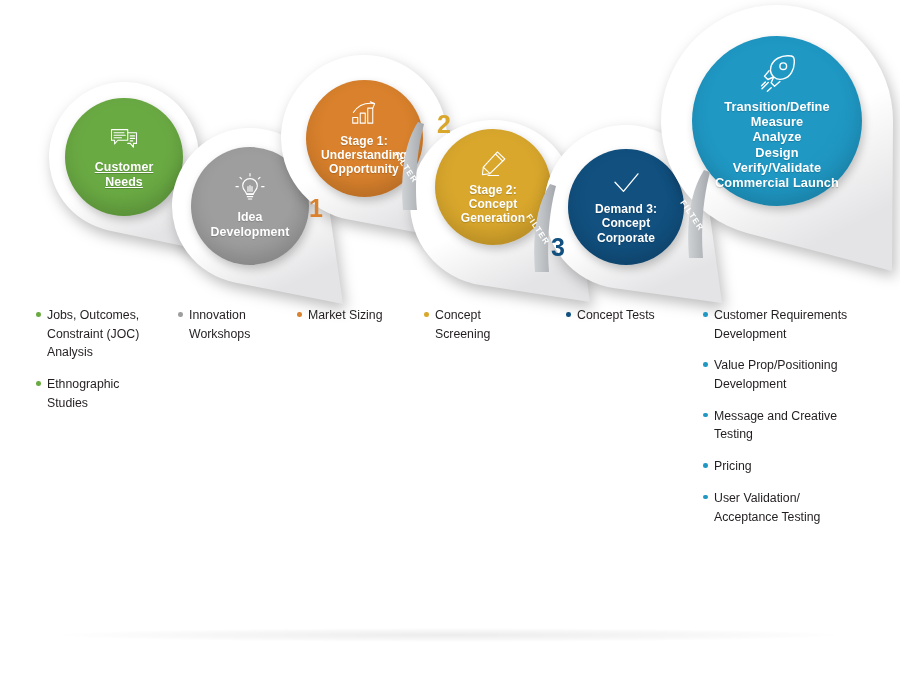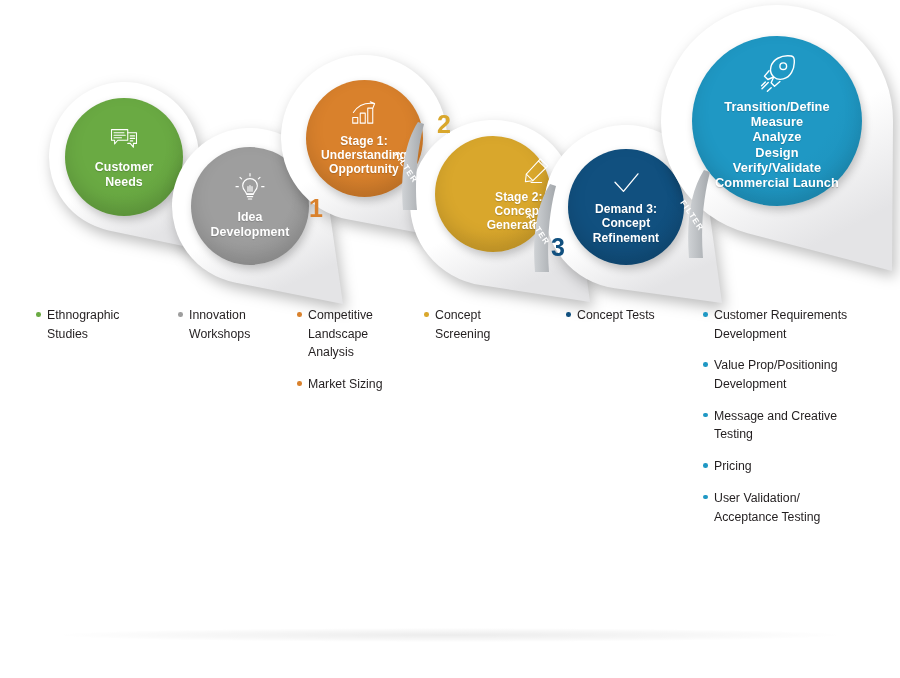--- a/index.html
+++ b/index.html
@@ -77,21 +77,21 @@
         </svg>
         <div class="disc" style="width: 118px; height: 118px; left: 37px; top: 16px; background: radial-gradient(circle at 35% 28%, rgb(106, 170, 67) 0%, rgb(106, 170, 67) 55%, rgba(0, 0, 0, 0.13) 140%), rgb(106, 170, 67);">
           <div style="margin-bottom: 6px;">
             <svg class="ic" width="30" height="30" viewBox="0 0 48 48" fill="none" stroke="#fff" stroke-width="1.7" stroke-linecap="round" stroke-linejoin="round">
               <path d="M4 9 H30 V26 H14 L9 32 V26 H4 Z"></path>
               <path d="M30 14 H44 V31 H39 V37 L34 31 H30"></path>
               <path d="M8 14 H24 M8 18 H26 M8 22 H20"></path>
               <path d="M34 19 H41 M34 23 H41 M34 27 H38"></path>
             </svg>
           </div>
-          <div class="lbl" style="font-size: 12.4px;">
+          <div class="lbl" style="font-size: 12.4px; text-decoration: underline;">
             <div>Customer</div>
             <div>Needs</div>
           </div>
         </div>
       </div>
       <div class="pin" style="left: 155px; top: 128px; width: 195px; height: 195px;">
         <svg class="tear" width="195" height="195" viewBox="0 0 195 195">
           <defs>
             <linearGradient id="tg9578" x1="0" y1="0" x2="0.45" y2="1">
               <stop offset="0" stop-color="#ffffff"></stop>
@@ -148,21 +148,21 @@
         <svg class="tear" width="200" height="205" viewBox="0 0 200 205">
           <defs>
             <linearGradient id="tg9383" x1="0" y1="0" x2="0.45" y2="1">
               <stop offset="0" stop-color="#ffffff"></stop>
               <stop offset="0.62" stop-color="#ffffff"></stop>
               <stop offset="1" stop-color="#e4e4e6"></stop>
             </linearGradient>
           </defs>
           <path d="M 80.31 165.02 A 83 83 0 1 1 175.27 71.98 L 190.00 182.00 Z" fill="url(#tg9383)"></path>
         </svg>
-        <div class="disc" style="width: 116px; height: 116px; left: 35px; top: 16px; background: radial-gradient(circle at 35% 28%, rgb(217, 167, 44) 0%, rgb(217, 167, 44) 55%, rgba(0, 0, 0, 0.13) 140%), rgb(217, 167, 44); align-items: flex-end;">
+        <div class="disc" style="width: 116px; height: 116px; left: 35px; top: 9px; background: radial-gradient(circle at 35% 28%, rgb(217, 167, 44) 0%, rgb(217, 167, 44) 55%, rgba(0, 0, 0, 0.13) 140%), rgb(217, 167, 44);">
           <div style="margin-bottom: 4px;">
             <svg class="ic" width="30" height="30" viewBox="0 0 48 48" fill="none" stroke="#fff" stroke-width="1.7" stroke-linecap="round" stroke-linejoin="round">
               <path d="M31 4.5 L43 16 L19 39.5 L7 41 L8.5 29 Z"></path>
               <path d="M8.5 29 L19 39.5"></path>
               <path d="M28 8 L39.5 19.5"></path>
               <path d="M16 42.5 H33"></path>
             </svg>
           </div>
           <div class="lbl" style="font-size: 12px;">
             <div>Stage 2:</div>
@@ -184,21 +184,21 @@
         </svg>
         <div class="disc" style="width: 116px; height: 116px; left: 38px; top: 24px; background: radial-gradient(circle at 35% 28%, rgb(17, 80, 127) 0%, rgb(17, 80, 127) 55%, rgba(0, 0, 0, 0.13) 140%), rgb(17, 80, 127);">
           <div style="margin-bottom: 4px;">
             <svg class="ic" width="29" height="29" viewBox="0 0 48 48" fill="none" stroke="#fff" stroke-width="1.7" stroke-linecap="round" stroke-linejoin="round">
               <path d="M5 22 L19 37 L43 8" stroke-width="2.2"></path>
             </svg>
           </div>
           <div class="lbl" style="font-size: 12px;">
             <div>Demand 3:</div>
             <div>Concept</div>
-            <div>Refinement</div>
+            <div>Corporate</div>
           </div>
         </div>
       </div>
       <div class="pin" style="left: 660px; top: 5px; width: 250px; height: 290px;">
         <svg class="tear" width="250" height="290" viewBox="0 0 250 290">
           <defs>
             <linearGradient id="tg117116" x1="0" y1="0" x2="0.45" y2="1">
               <stop offset="0" stop-color="#ffffff"></stop>
               <stop offset="0.62" stop-color="#ffffff"></stop>
               <stop offset="1" stop-color="#e4e4e6"></stop>
@@ -251,27 +251,27 @@
             <linearGradient id="fg2" x1="0" y1="0" x2="1" y2="0">
               <stop offset="0" stop-color="#cfd2d5"></stop>
               <stop offset="1" stop-color="#a3a7ab"></stop>
             </linearGradient>
           </defs>
           <path d="M20 2 C7 22 2 52 5 90 L19 90 C16 53 21 23 26 4 Z" fill="url(#fg2)"></path>
         </svg><div class="ftxt" style="left: 8px; top: 30px; transform: rotate(-34deg) translateX(-50%); transform-origin: left center; writing-mode: vertical-rl;">FILTER</div></div>
     </div>
   <div id="cols">
       <div class="col" style="left: 36px; top: 306px; width: 125px;">
+        <div class="bi" style="--bc: #6aaa43;">Jobs, Outcomes, Constraint (JOC) Analysis</div>
         <div class="bi" style="--bc: #6aaa43;">Ethnographic Studies</div>
       </div>
       <div class="col" style="left: 178px; top: 306px; width: 112px;">
         <div class="bi" style="--bc: #9e9e9e;">Innovation Workshops</div>
       </div>
       <div class="col" style="left: 297px; top: 306px; width: 110px;">
-        <div class="bi" style="--bc: #d9812c;">Competitive Landscape Analysis</div>
         <div class="bi" style="--bc: #d9812c;">Market Sizing</div>
       </div>
       <div class="col" style="left: 424px; top: 306px; width: 110px;">
         <div class="bi" style="--bc: #d9a72c;">Concept Screening</div>
       </div>
       <div class="col" style="left: 566px; top: 306px; width: 120px;">
         <div class="bi" style="--bc: #11507f;">Concept Tests</div>
       </div>
       <div class="col" style="left: 703px; top: 306px; width: 155px;">
         <div class="bi" style="--bc: #1f98c4;">Customer Requirements Development</div>

